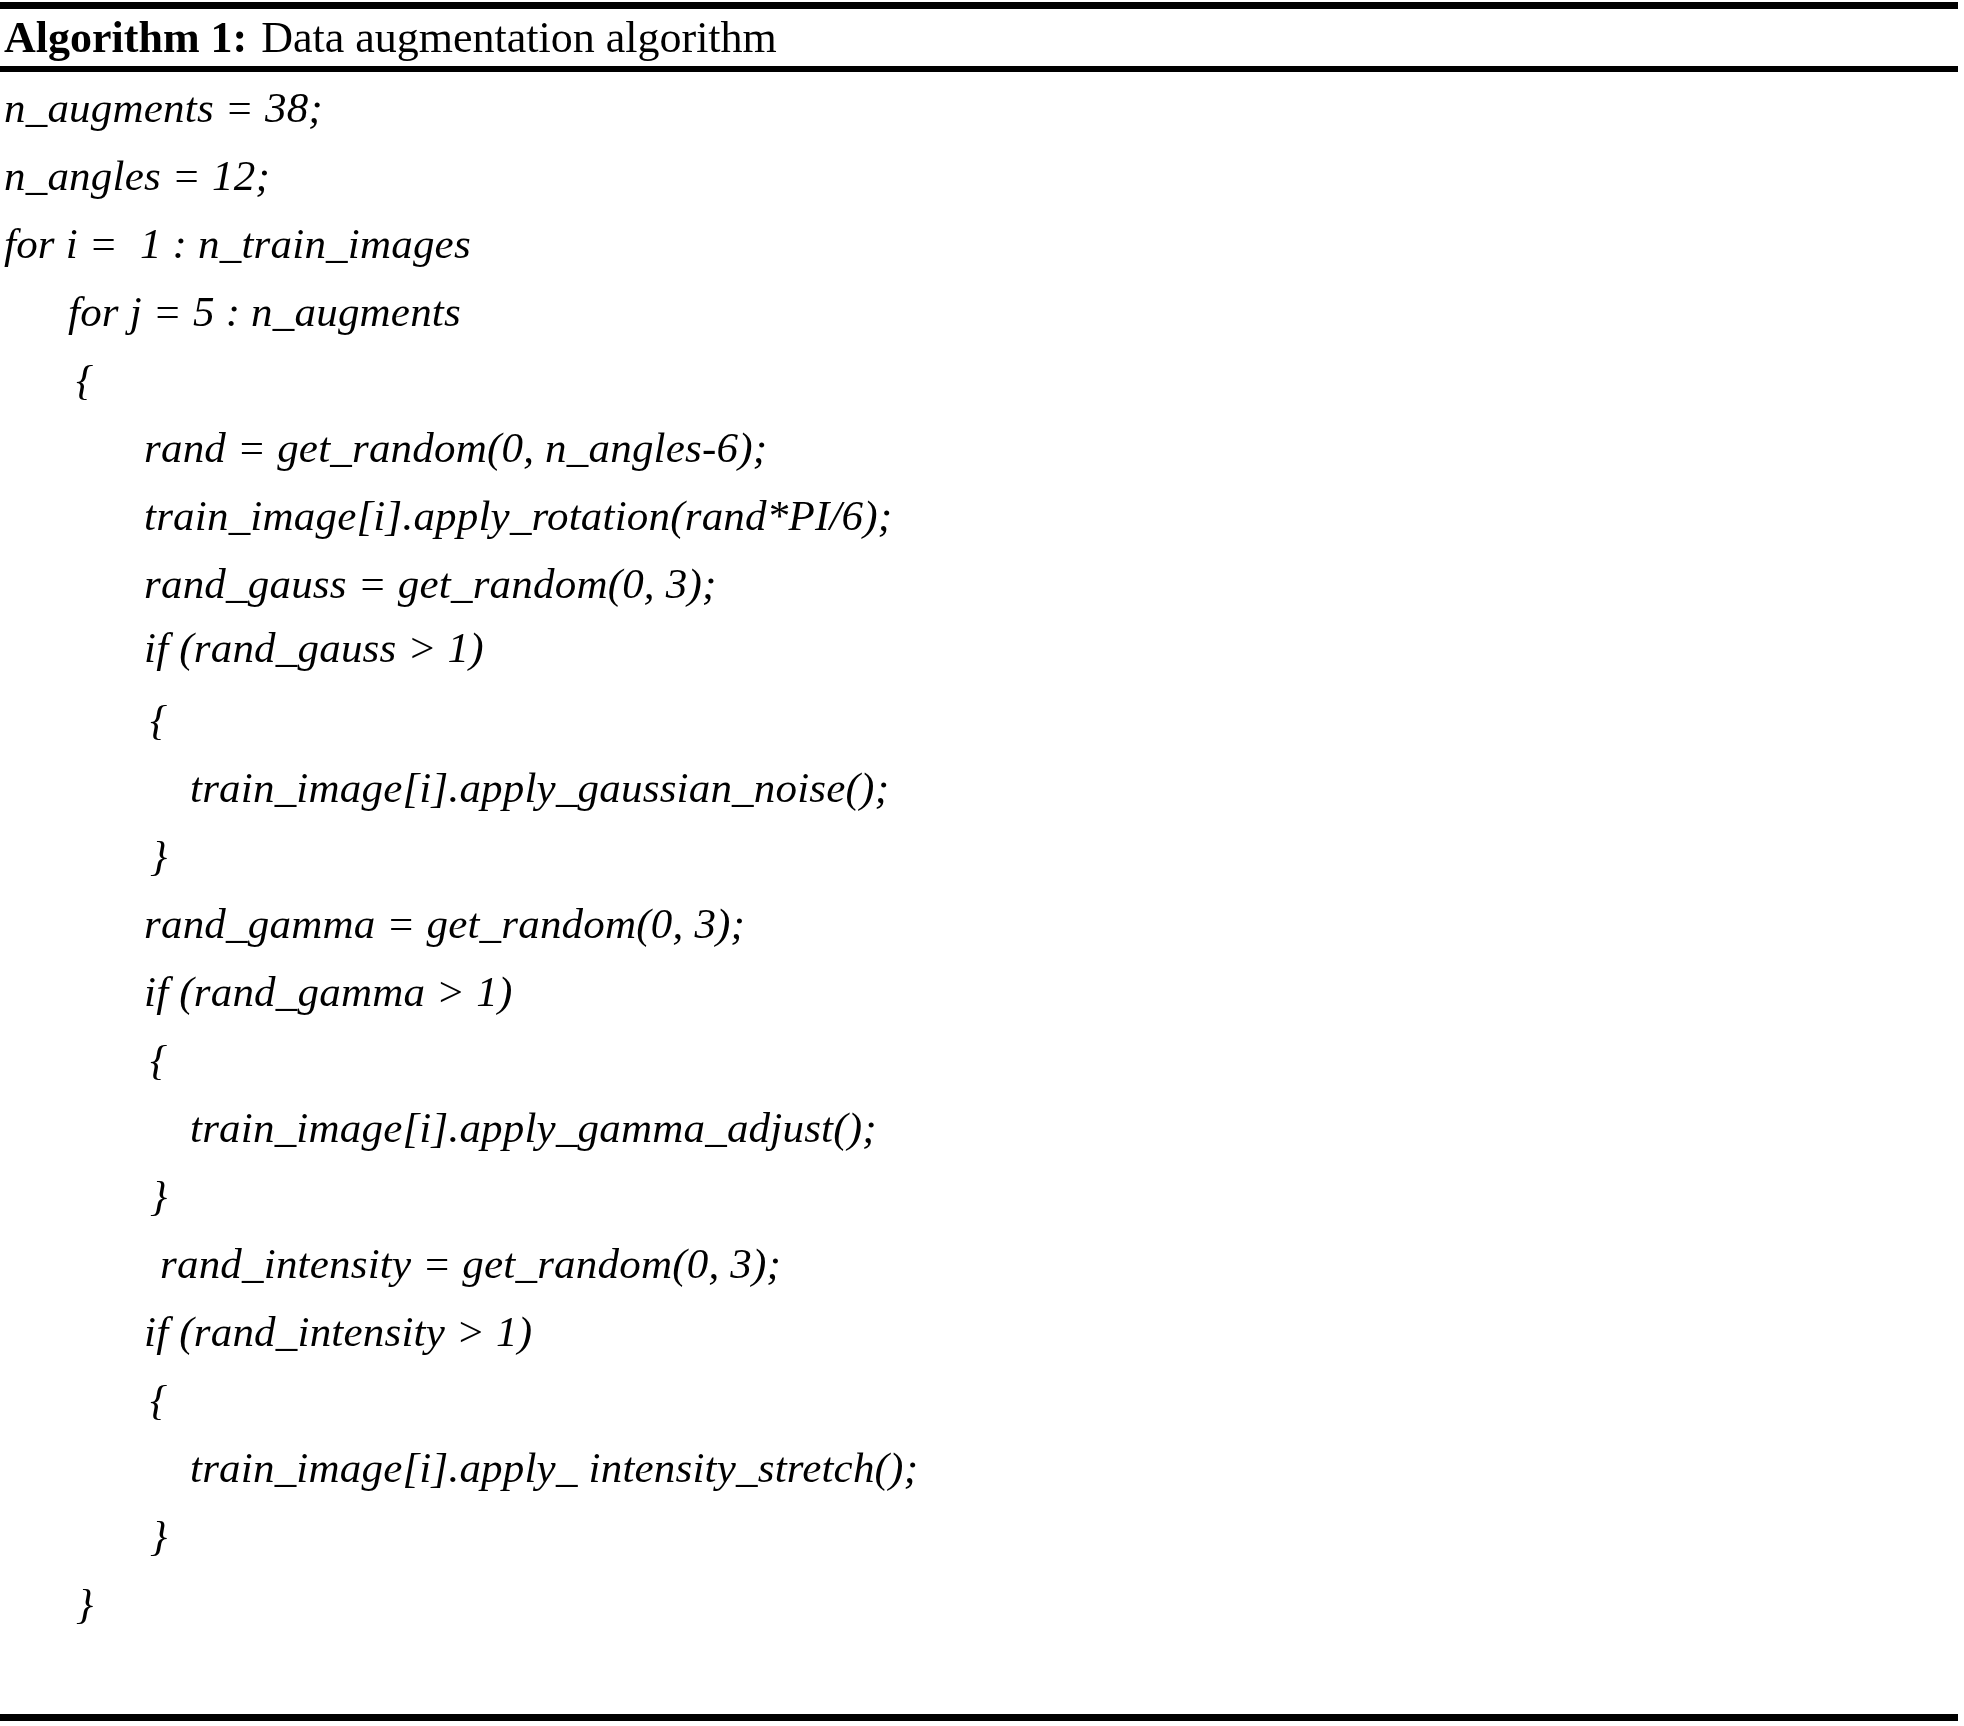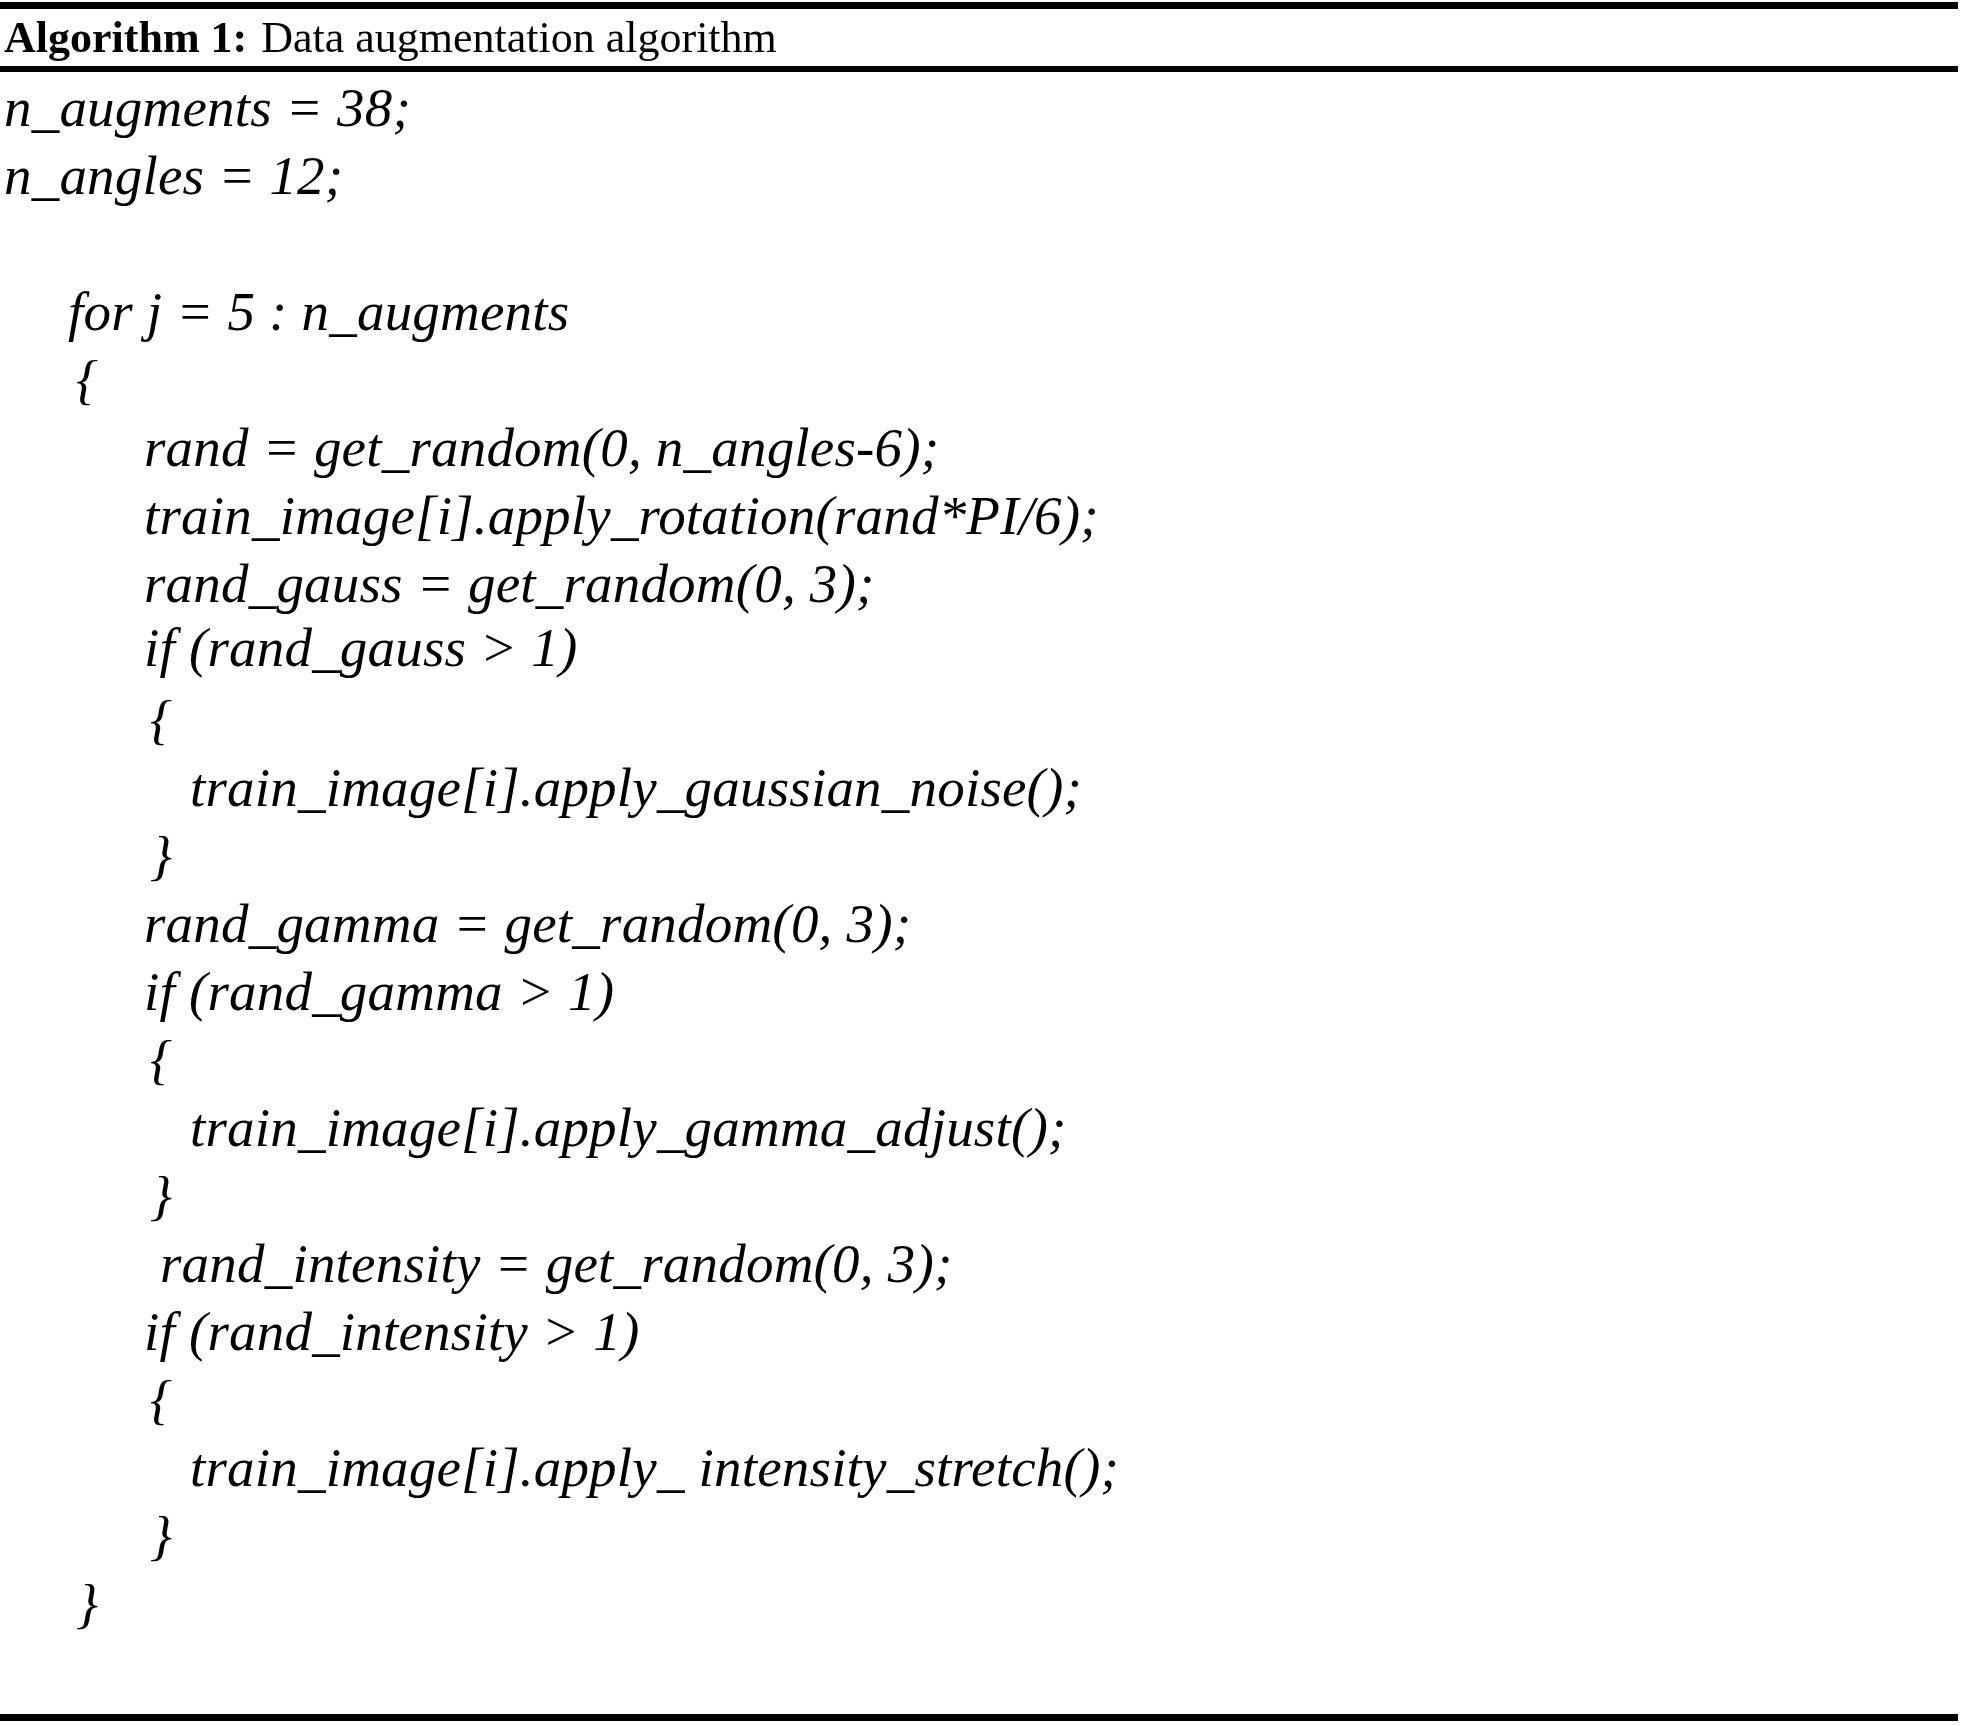--- a/index.html
+++ b/index.html
@@ -61,21 +61,21 @@
   }
 
   .code-line {
     position: absolute;
     left: 0;
     height: 68px;
     line-height: 68px;
     white-space: pre;
     font-style: italic;
     font-weight: normal;
-    font-size: 55px;
+    font-size: 43px;
     letter-spacing: 0.2px;
   }
 
   
   .ind-0 { padding-left: 4px;   }
   .ind-1 { padding-left: 68px;  }
   .ind-2 { padding-left: 76px;  }
   .ind-3 { padding-left: 144px; }
   .ind-4 { padding-left: 150px; }
   .ind-5 { padding-left: 190px; }
@@ -89,20 +89,21 @@
 
   <div class="title-line">
     <span class="title-label">Algorithm 1:</span><span class="title-text">Data augmentation algorithm</span>
   </div>
 
   <div class="rule rule-title"></div>
 
   <div class="code-area" id="code-area">
       <div class="code-line ind-0" style="top: 2px;">n_augments = 38;</div>
       <div class="code-line ind-0" style="top: 70px;">n_angles = 12;</div>
+      <div class="code-line ind-0" style="top: 138px;">for i =  1 : n_train_images</div>
       <div class="code-line ind-1" style="top: 206px;">for j = 5 : n_augments</div>
       <div class="code-line ind-2" style="top: 274px;">{</div>
       <div class="code-line ind-3" style="top: 342px;">rand = get_random(0, n_angles-6);</div>
       <div class="code-line ind-3" style="top: 410px;">train_image[i].apply_rotation(rand*PI/6);</div>
       <div class="code-line ind-3" style="top: 478px;">rand_gauss = get_random(0, 3);</div>
       <div class="code-line ind-3" style="top: 542px;">if (rand_gauss &gt; 1)</div>
       <div class="code-line ind-4" style="top: 614px;">{</div>
       <div class="code-line ind-5" style="top: 682px;">train_image[i].apply_gaussian_noise();</div>
       <div class="code-line ind-4" style="top: 750px;">}</div>
       <div class="code-line ind-3" style="top: 818px;">rand_gamma = get_random(0, 3);</div>

